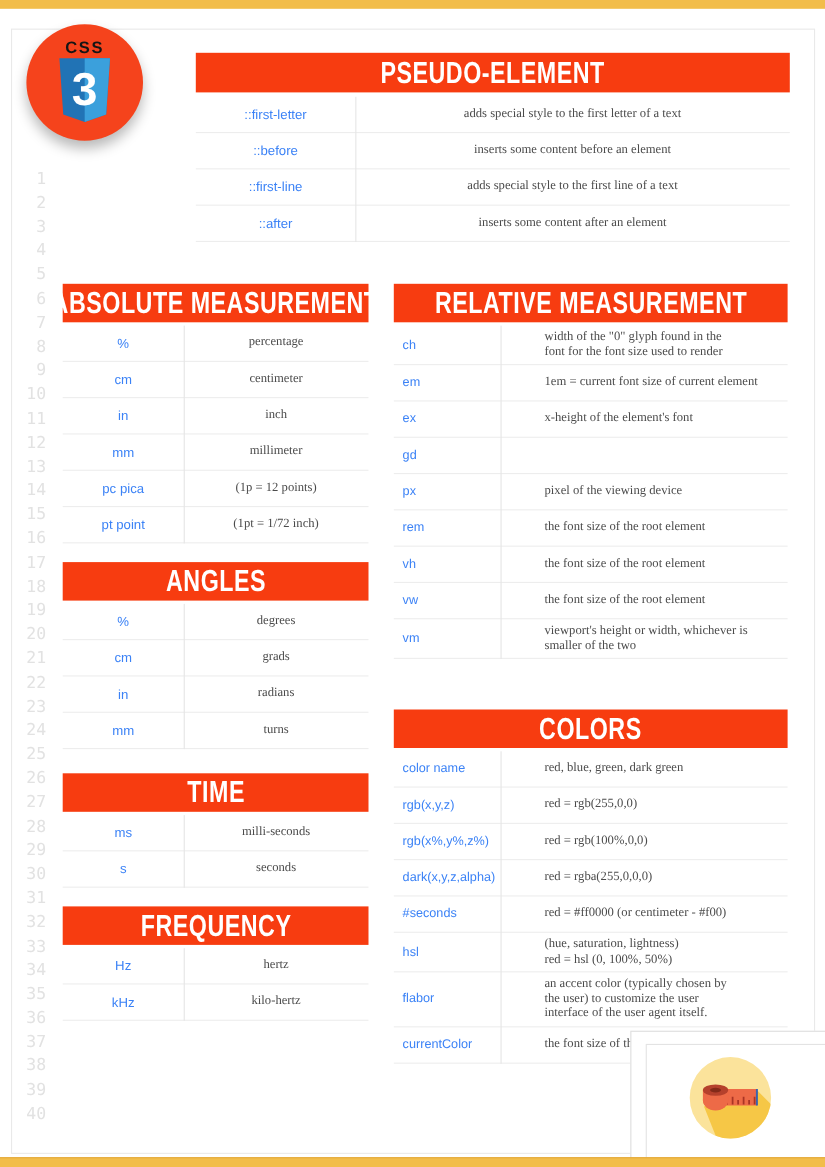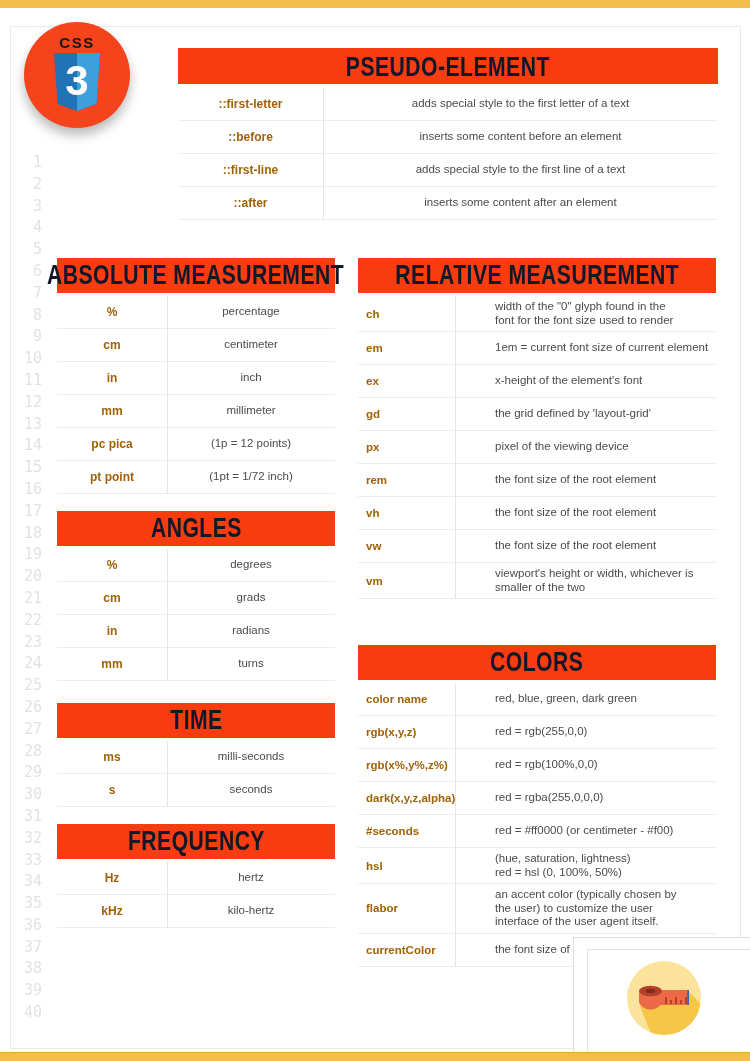--- a/index.html
+++ b/index.html
@@ -16,29 +16,29 @@
   .line-numbers{position:absolute;left:14px;top:152px;width:28px;}
   .ln{height:21.8px;line-height:21.8px;text-align:right;color:#e2e2e2;
       font-family:"DejaVu Sans Mono",monospace;font-size:15px;font-weight:300;}
   
   .logo{position:absolute;left:24px;top:22px;width:106px;height:106px;}
   .logo-circle{position:absolute;left:0;top:0;width:106px;height:106px;border-radius:50%;
       background:#f5431c;box-shadow:0 7px 12px rgba(0,0,0,0.28);}
   .logo svg{position:absolute;left:0;top:0;}
   
   .section{position:absolute;}
-  .sec-header{background:#f73c10;color:#0f172a;text-align:center;
+  .sec-header{background:#f73c10;color:#ffffff;text-align:center;
       display:flex;align-items:center;justify-content:center;}
   .hdr-text{display:inline-block;font-weight:bold;font-size:23px;letter-spacing:.5px;
       transform:scale(.92,1.2);white-space:nowrap;}
   .sec-table{position:relative;margin-top:3px;}
   .vdiv{position:absolute;top:0;bottom:0;width:1px;background:#e5e5e5;}
   .row{display:flex;align-items:center;min-height:33px;border-bottom:1px solid #ededed;box-sizing:border-box;padding:4px 0;}
-  .term{font-weight:bold;font-size:12px;color:#a16207;flex:0 0 auto;}
-  .desc{flex:1 1 auto;font-size:11.5px;color:#4b4b4b;white-space:pre-line;line-height:13.5px;}
+  .term{font-weight:normal;font-size:12px;color:#3b82f6;flex:0 0 auto;}
+  .desc{flex:1 1 auto;font-size:11.5px;color:#4b4b4b;white-space:pre-line;line-height:13.5px;font-family:Liberation Serif, serif;}
   
   .t-pseudo .term{width:145px;text-align:center;}
   .t-pseudo .desc{text-align:center;}
   .t-pseudo .vdiv{left:145px;}
   .t-left .term{width:110px;text-align:center;}
   .t-left .desc{text-align:center;}
   .t-left .vdiv{left:110px;}
   .t-right .term{width:89px;padding-left:8px;text-align:left;font-size:11.5px;}
   .t-right .desc{text-align:left;padding-left:40px;}
   .t-right .vdiv{left:97px;}
@@ -191,21 +191,20 @@
         <div class="row">
           <span class="term">em</span>
           <span class="desc">1em = current font size of current element</span>
         </div>
         <div class="row">
           <span class="term">ex</span>
           <span class="desc">x-height of the element's font</span>
         </div>
         <div class="row">
           <span class="term">gd</span>
-          <span class="desc">the grid defined by 'layout-grid'</span>
         </div>
         <div class="row">
           <span class="term">px</span>
           <span class="desc">pixel of the viewing device</span>
         </div>
         <div class="row">
           <span class="term">rem</span>
           <span class="desc">the font size of the root element</span>
         </div>
         <div class="row">

